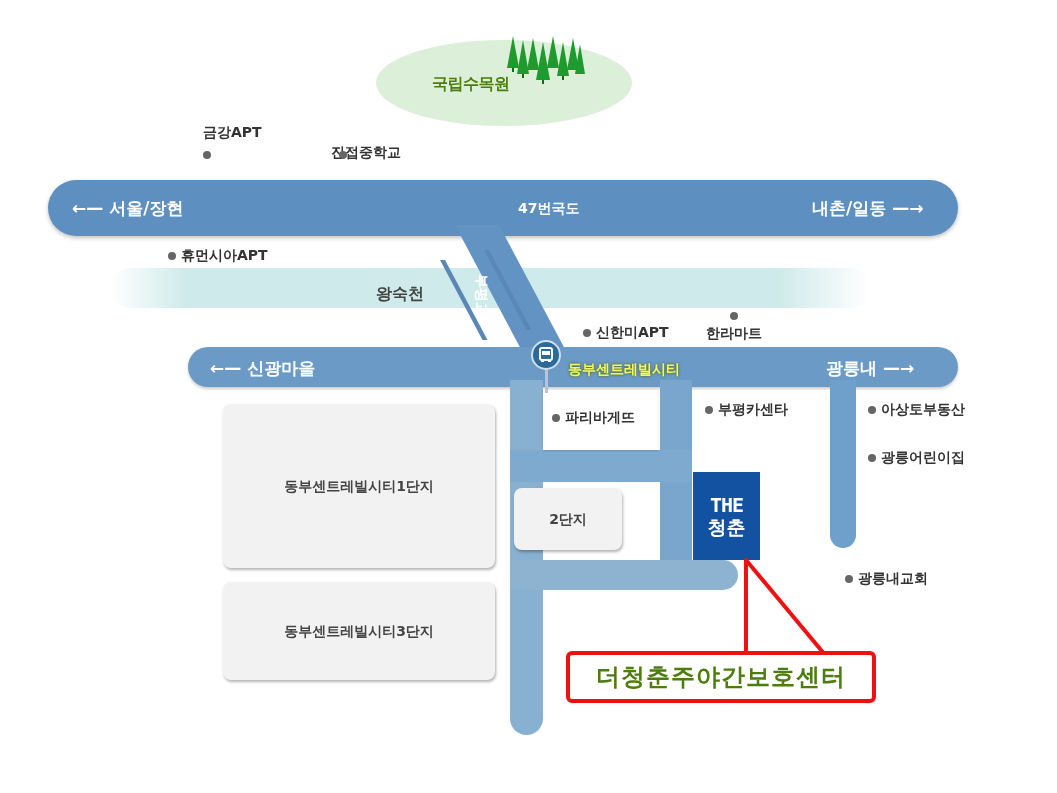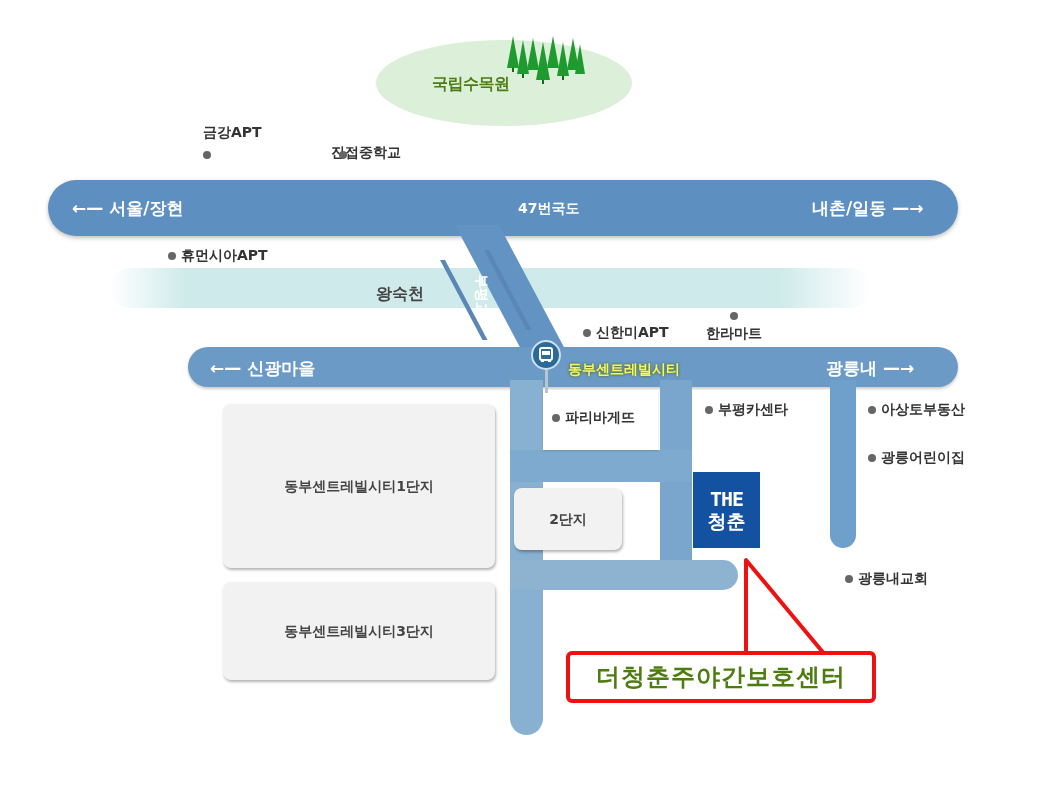--- a/index.html
+++ b/index.html
@@ -53,21 +53,21 @@
 
     
     .bus-sign { left: 531px; top: 340px; width: 30px; height: 30px; border-radius: 50%;
                 background: #2c6a9a; border: 2px solid #cfe0ee; box-sizing: border-box;
                 display: flex; align-items: center; justify-content: center; }
     .bus-pole { left: 545px; top: 369px; width: 3px; height: 24px; background: #b8c4d0; }
     .bus-label { left: 568px; top: 361px; font-size: 14px; font-weight: bold; color: #f3f56a;
                  text-shadow: 0 0 2px #6a8a2a, 0 0 3px #3a5a3a; white-space: nowrap; }
 
     
-    .logo { left: 693px; top: 472px; width: 67px; height: 76px; background: #1352a0;
+    .logo { left: 693px; top: 472px; width: 67px; height: 88px; background: #1352a0;
             display: flex; flex-direction: column; align-items: center; justify-content: center;
             color: #fff; font-weight: bold; line-height: 22px; }
     .logo .l1 { font-size: 20px; letter-spacing: -1px; font-family: "DejaVu Sans Mono", monospace; }
     .logo .l2 { font-size: 19px; }
 
     
     .callout { left: 566px; top: 651px; width: 310px; height: 52px; border: 4px solid #ee1111;
                border-radius: 6px; background: #fff; box-sizing: border-box;
                display: flex; align-items: center; justify-content: center;
                color: #4d7c0f; font-size: 24px; font-weight: bold; letter-spacing: 1px; }

